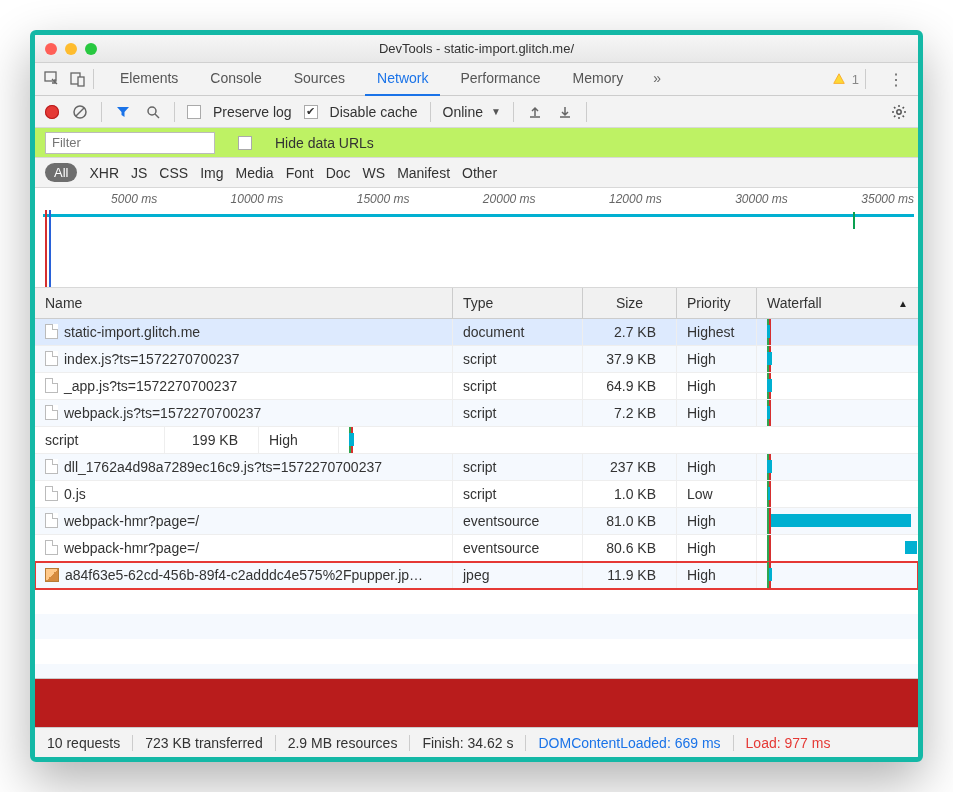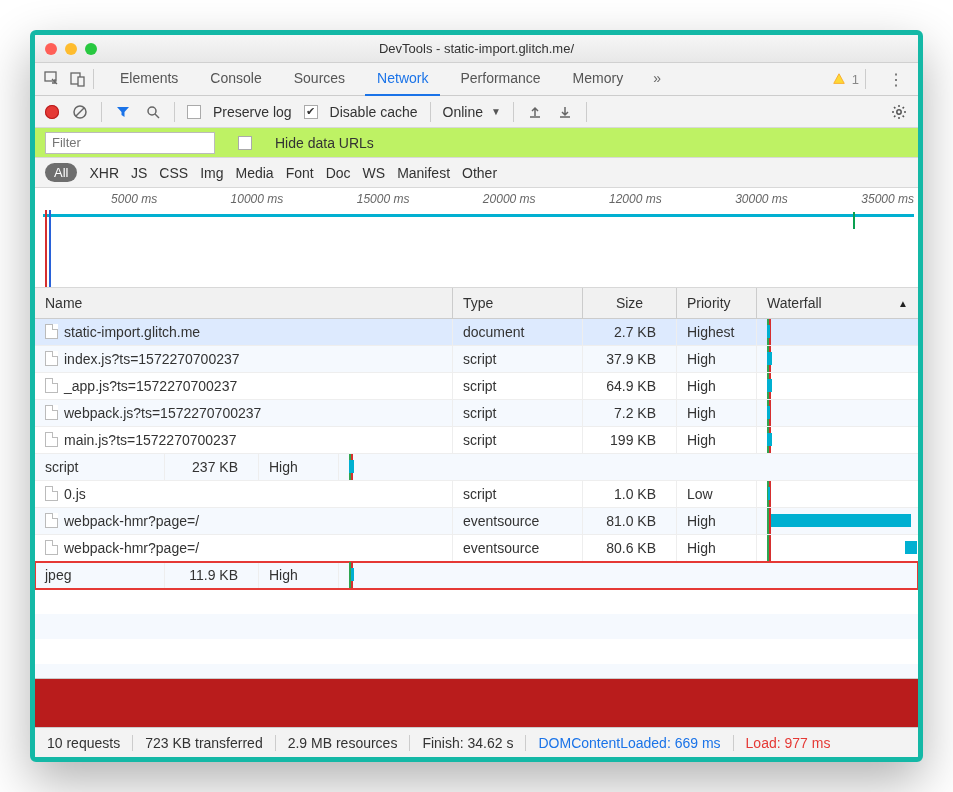--- a/index.html
+++ b/index.html
@@ -292,31 +292,31 @@
           <div class="cell c-type">script</div>
           <div class="cell c-size">7.2 KB</div>
           <div class="cell c-pri">High</div>
           <div class="cell wfcell">
             <div class="wfline-g"></div>
             <div class="wfline-r" style="left:12px"></div>
             <div class="wfbar" style="left:10px;width:3px"></div>
           </div>
         </div>
         <div class="row">
-          <div class="cell c-name"><span class="fileico"></span><span>main.js?ts=1572270700237</span></div>
           <div class="cell c-type">script</div>
           <div class="cell c-size">199 KB</div>
           <div class="cell c-pri">High</div>
           <div class="cell wfcell">
             <div class="wfline-g"></div>
             <div class="wfline-r" style="left:12px"></div>
             <div class="wfbar" style="left:10px;width:5px"></div>
           </div>
         </div>
         <div class="row">
+          <div class="cell c-name"><span class="fileico"></span><span>dll_1762a4d98a7289ec16c9.js?ts=1572270700237</span></div>
           <div class="cell c-type">script</div>
           <div class="cell c-size">237 KB</div>
           <div class="cell c-pri">High</div>
           <div class="cell wfcell">
             <div class="wfline-g"></div>
             <div class="wfline-r" style="left:12px"></div>
             <div class="wfbar" style="left:10px;width:5px"></div>
           </div>
         </div>
         <div class="row">
@@ -346,20 +346,21 @@
           <div class="cell c-type">eventsource</div>
           <div class="cell c-size">80.6 KB</div>
           <div class="cell c-pri">High</div>
           <div class="cell wfcell">
             <div class="wfline-g"></div>
             <div class="wfline-r" style="left:12px"></div>
             <div class="wfbar" style="left:148px;width:12px"></div>
           </div>
         </div>
         <div class="row hl">
+          <div class="cell c-name"><span class="imgico"></span><span>a84f63e5-62cd-456b-89f4-c2adddc4e575%2Fpupper.jp…</span></div>
           <div class="cell c-type">jpeg</div>
           <div class="cell c-size">11.9 KB</div>
           <div class="cell c-pri">High</div>
           <div class="cell wfcell">
             <div class="wfline-g"></div>
             <div class="wfline-r" style="left:12px"></div>
             <div class="wfbar" style="left:12px;width:3px"></div>
           </div>
         </div>
       </div>

